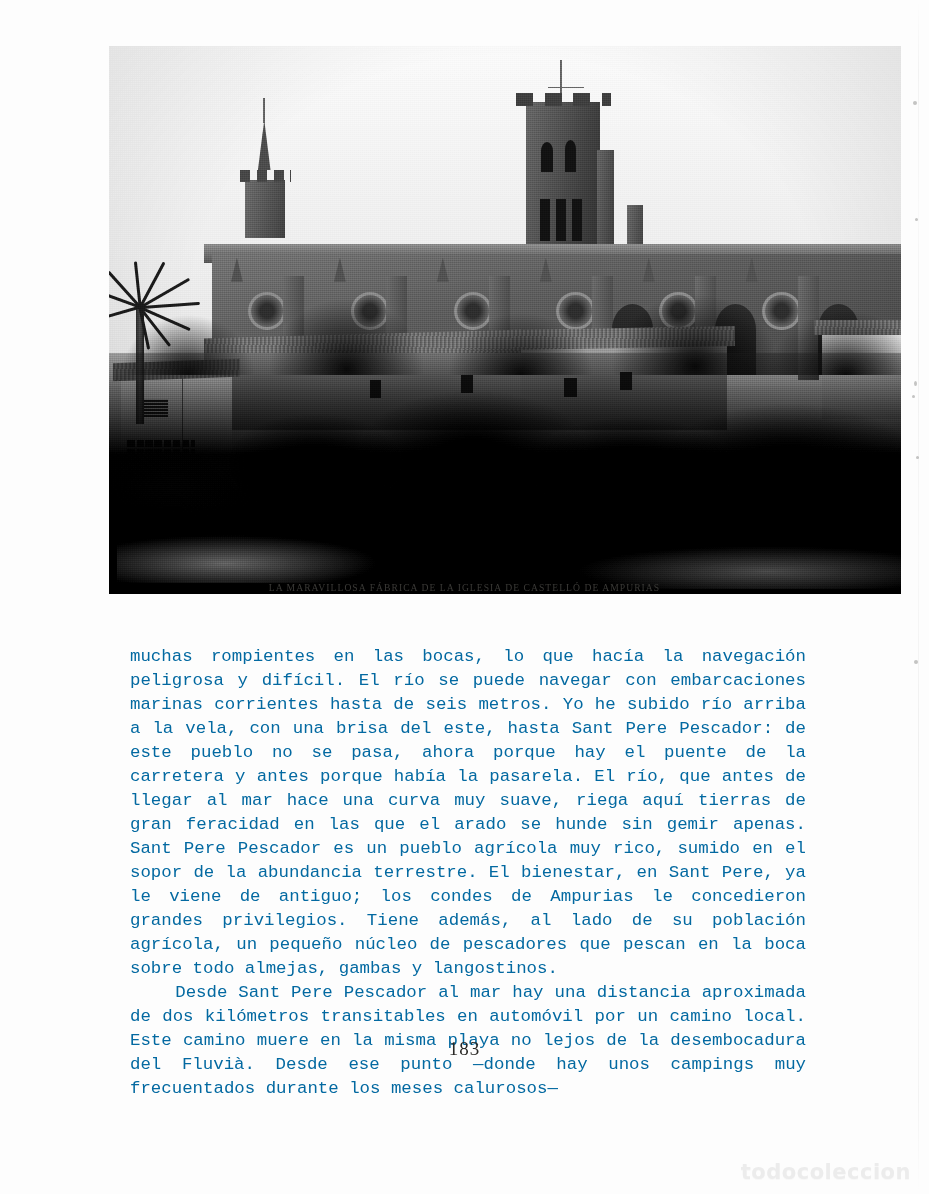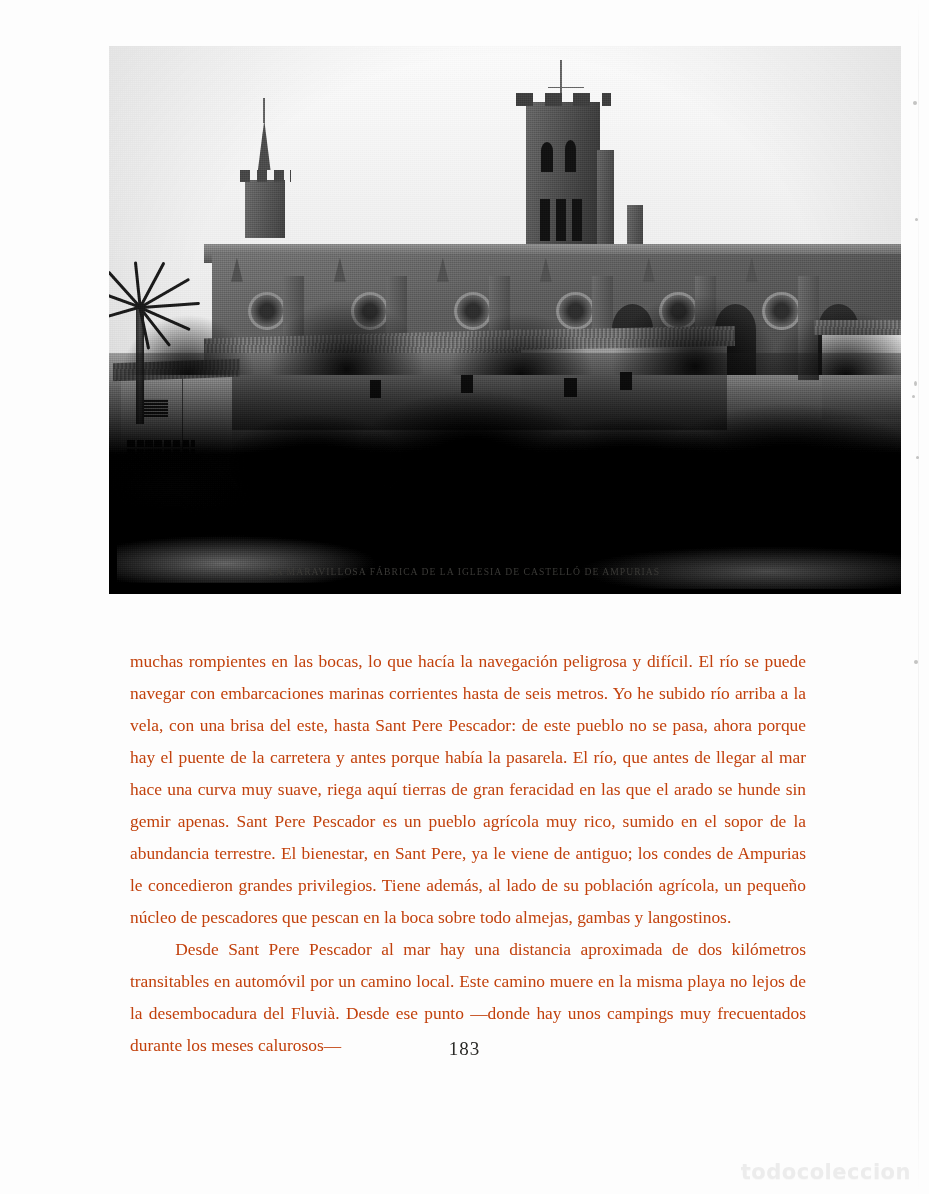--- a/index.html
+++ b/index.html
@@ -170,39 +170,39 @@
   }
   .vignette{
     position:absolute; inset:0;
     background:radial-gradient(ellipse at 50% 45%, rgba(0,0,0,0) 55%, rgba(0,0,0,.10) 100%);
     pointer-events:none;
   }
 
   
   .caption{
     position:absolute;
-    left:0; top:566px; width:929px;
+    left:0; top:582px; width:929px;
     text-align:center;
     font-size:9.6px;
     letter-spacing:1.05px;
     color:#3b3a37;
     font-family:"Liberation Serif", serif;
   }
 
   
   .body-text{
     position:absolute;
     left:130px; top:645px;
     width:676px;
     font-size:17.4px;
-    line-height:32px;
-    color:#c2410c;
+    line-height:24px;
+    color:#0369a1;
     text-align:justify;
     text-align-last:left;
-    font-family:Liberation Serif, serif;
+    font-family:Liberation Mono, monospace;
   }
   .body-text p{margin:0;}
   .body-text p.indent{text-indent:2.6em;}
   .body-text p.lastpara{text-align:justify;}
 
   
   .folio{
     position:absolute;
     left:0; top:1038px; width:929px;
     text-align:center;

